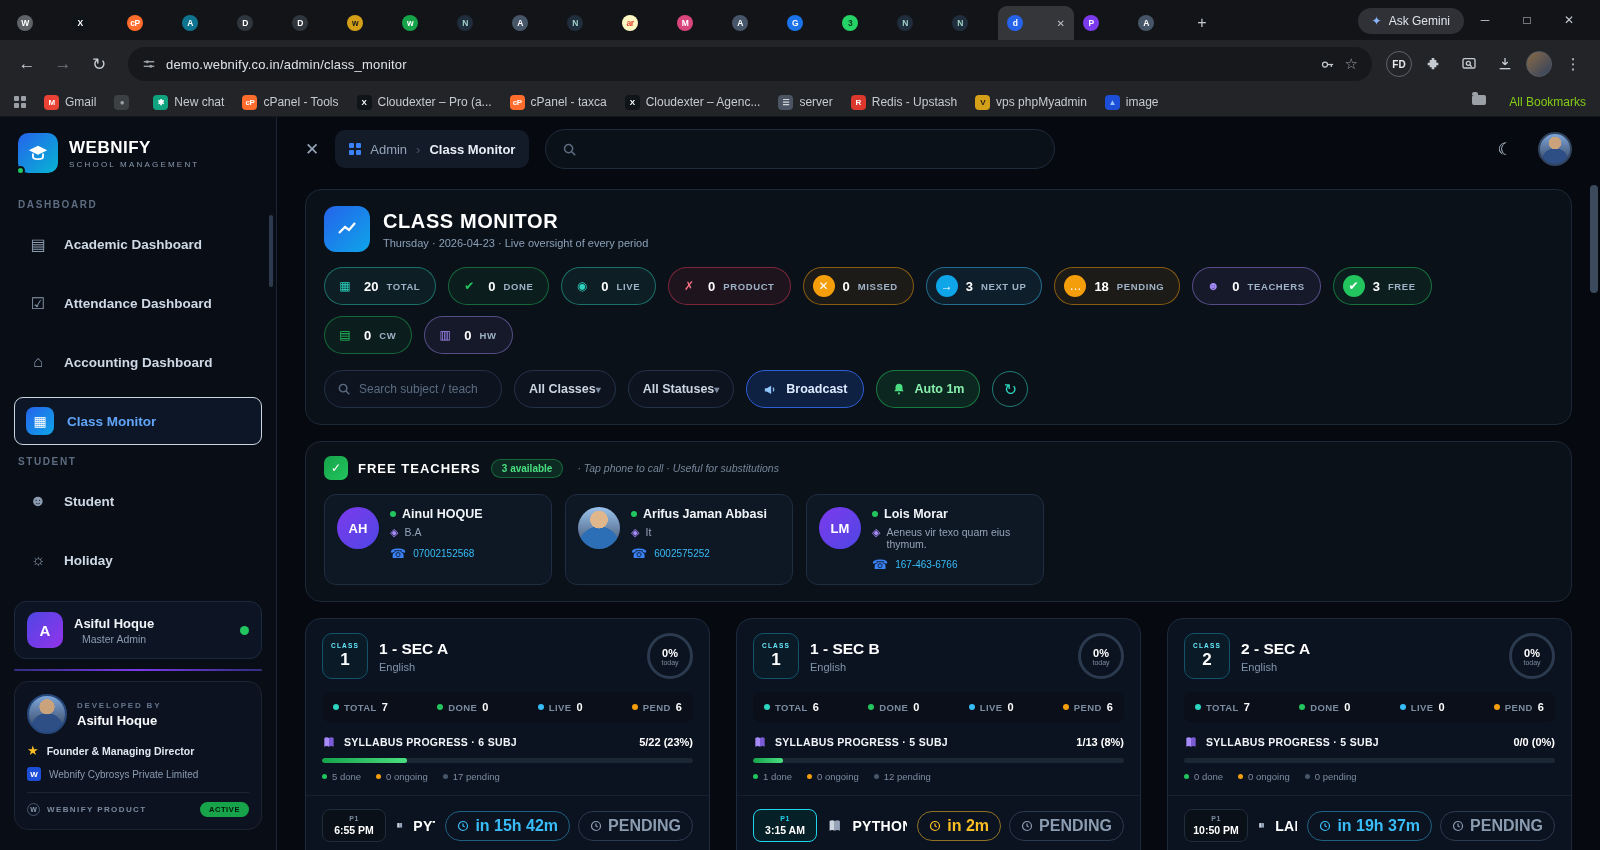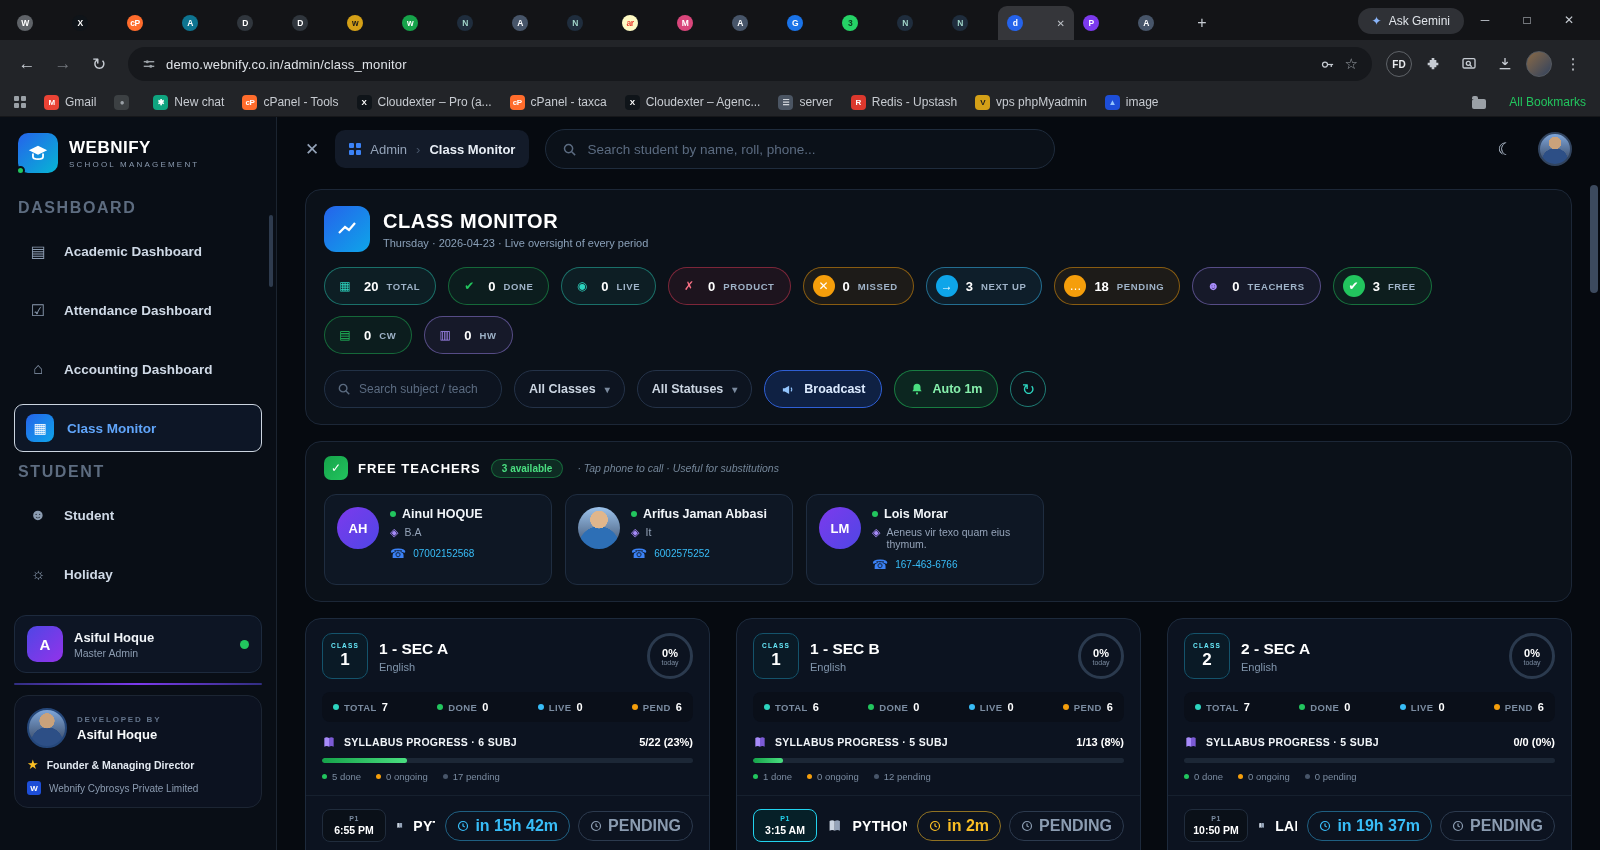--- a/index.html
+++ b/index.html
@@ -39,57 +39,57 @@
   .avatar-sm { width:26px; height:26px; border-radius:50%;
     background:linear-gradient(135deg,#8a6a46,#31425e); border:1px solid #555a61; }
 
   .bookmarksbar { height:29px; background:#222428; border-bottom:1px solid #16171a; display:flex;
     align-items:center; padding:0 14px; gap:18px; font-size:12px; color:#c7cbd1; }
   .bm { display:flex; align-items:center; gap:6px; white-space:nowrap; }
   .bm .favicon { width:15px; height:15px; font-size:8px; border-radius:4px; }
   .appsgrid { display:grid; grid-template-columns:5px 5px; grid-gap:2px; }
   .appsgrid i { width:5px; height:5px; background:#9aa0a6; border-radius:1px; }
   .bm-spacer { flex:1; }
-  .allbm { display:flex; align-items:flex-end; gap:23px; color:#22c55e; }
+  .allbm { display:flex; align-items:flex-start; gap:23px; color:#84cc16; }
   .folder { width:14px; height:10px; background:#9aa0a6; border-radius:2px; position:relative; }
   .folder::before { content:""; position:absolute; top:-3px; left:0; width:6px; height:3px; background:#9aa0a6;
     border-radius:2px 2px 0 0; }
 
   
   .app { position:absolute; top:117px; left:0; right:0; bottom:0; display:flex; background:#060a10; }
 
   
   .sidebar { width:277px; flex:none; background:#090e16; border-right:1px solid #1b2430; display:flex;
     flex-direction:column; }
   .logo-row { display:flex; align-items:center; gap:11px; padding:16px 18px 12px; }
   .logo-tile { width:40px; height:40px; border-radius:10px; background:linear-gradient(135deg,#2563eb,#06b6d4);
     display:flex; align-items:center; justify-content:center; position:relative; flex:none; }
   .logo-tile .gdot { position:absolute; left:-2px; bottom:-2px; width:9px; height:9px; background:#22c55e;
     border-radius:50%; border:2px solid #090e16; }
   .logo-title { font-size:17px; font-weight:800; color:#fff; letter-spacing:.5px; }
   .logo-sub { font-size:8px; letter-spacing:2.2px; color:#8b9bb0; margin-top:2px; }
   .nav { padding:4px 14px 0; position:relative; flex:none; }
   .nav-scroll { position:absolute; right:3px; top:30px; width:4px; height:72px; background:#2e3b4e; border-radius:2px; }
-  .sec-label { font-size:16px; letter-spacing:1.6px; color:#5d6c80; font-weight:bold; margin:10px 4px 10px; }
+  .sec-label { font-size:10px; letter-spacing:1.6px; color:#5d6c80; font-weight:bold; margin:10px 4px 10px; }
   .nav-item { height:48px; display:flex; align-items:center; gap:13px; padding:0 11px; border-radius:9px;
     margin-bottom:11px; }
   .nav-icon { width:26px; height:26px; display:flex; align-items:center; justify-content:center;
     color:#8b9bb0; font-size:16px; flex:none; }
   .nav-label { font-size:13.5px; font-weight:600; color:#cfd9e6; }
   .nav-item.active { border:1px solid #ccd5e0; background:#0d1626; }
   .nav-item.active .nav-icon { background:linear-gradient(135deg,#2563eb,#0ea5e9); border-radius:8px;
     color:#fff; font-size:14px; width:28px; height:28px; }
   .nav-item.active .nav-label { color:#60a5fa; font-weight:700; }
 
   .user-card { margin:6px 14px 10px; background:#0d1524; border:1px solid #1d2a3d; border-radius:12px;
     padding:10px 12px; display:flex; align-items:center; gap:11px; }
   .user-av { width:36px; height:36px; border-radius:10px; background:linear-gradient(135deg,#4f46e5,#9333ea);
     color:#fff; font-weight:800; font-size:15px; display:flex; align-items:center; justify-content:center; }
   .user-name { font-size:13px; font-weight:700; color:#f1f5f9; }
-  .user-role { font-size:10.5px; color:#8b9bb0; margin-top:2px; }
+  .user-role { font-size:10.5px; color:#8b9bb0; margin-top:2px;margin-left:8px; }
   .user-dot { margin-left:auto; width:9px; height:9px; border-radius:50%; background:#22c55e; }
   .side-divider { height:2px; margin:0 14px 10px; border-radius:2px;
     background:linear-gradient(90deg,#312e81,#7c3aed,#312e81); }
 
   .dev-card { margin:0 14px; background:#0c1220; border:1px solid #1c2533; border-radius:14px; padding:12px; }
   .dev-top { display:flex; gap:10px; align-items:center; }
   .dev-av { width:40px; height:40px; border-radius:50%; flex:none; border:2px solid #25477a;
     background:radial-gradient(circle at 50% 30%,#caa27b 0 24%,transparent 25%),
                radial-gradient(circle at 50% 92%,#2d4f86 0 42%,transparent 43%),
                linear-gradient(#7fa6d9,#32415c); }
@@ -150,21 +150,21 @@
   .chip-val { font-size:13px; font-weight:800; color:#fff; }
   .chip-lab { font-size:9.5px; font-weight:700; letter-spacing:.6px; color:#9fb3c8; }
 
   .filter-row { display:flex; align-items:center; gap:12px; margin-top:16px; }
   .f-search { width:178px; height:38px; border-radius:19px; background:#0d1420; border:1px solid #223146;
     display:flex; align-items:center; gap:8px; padding:0 12px; }
   .f-search input { width:118px; background:transparent; border:none; outline:none; color:#cbd5e1; font-size:12px;
     font-family:"Liberation Sans", sans-serif; }
   .f-search input::placeholder { color:#5b6b80; }
   .f-select { height:38px; border-radius:19px; background:#0d1420; border:1px solid #243248; display:flex;
-    align-items:center; gap:9px; padding:0 14px; font-size:12.5px; font-weight:600; color:#cbd5e1; }
+    align-items:center; padding:0 14px; font-size:12.5px; font-weight:600; color:#cbd5e1; }
   .f-select .chev { color:#7b8a9e; font-size:10px; }
   .btn-broadcast { height:38px; border-radius:19px; background:rgba(37,99,235,.20); border:1px solid #2f5fd4;
     display:flex; align-items:center; gap:8px; padding:0 16px; color:#dbeafe; font-size:12.5px; font-weight:700; }
   .btn-auto { height:38px; border-radius:19px; background:rgba(22,163,74,.15); border:1px solid rgba(34,197,94,.55);
     display:flex; align-items:center; gap:8px; padding:0 15px; color:#86efac; font-size:12.5px; font-weight:700; }
   .btn-refresh { width:36px; height:36px; border-radius:50%; border:1px solid rgba(45,212,191,.55);
     color:#2dd4bf; font-size:16px; display:flex; align-items:center; justify-content:center; }
 
   
   .ft { padding:14px 18px 16px; }
@@ -563,20 +563,25 @@
         </span>
       </div>
       <div class="dev-row">
         <span class="dev-star">★</span>
         <span class="dev-title">Founder &amp; Managing Director</span>
       </div>
       <div class="dev-row">
         <span class="dev-mark">W</span>
         <span class="dev-company">Webnify Cybrosys Private Limited</span>
       </div>
+      <div class="dev-foot">
+        <span class="dev-pmark">W</span>
+        <span class="dev-product">WEBNIFY PRODUCT</span>
+        <span class="active-badge">ACTIVE</span>
+      </div>
     </div>
   </aside>
 
   <div class="main">
     <div class="app-header">
       <span class="hdr-close">✕</span>
       <div class="crumb">
         <span class="crumb-grid">
             <i></i>
             <i></i>
@@ -585,21 +590,20 @@
           </span>
         <span class="crumb-root">Admin</span>
         <span class="crumb-sep">›</span>
         <span class="crumb-cur">Class Monitor</span>
       </div>
       <div class="hdr-search">
         <svg width="15" height="15" viewBox="0 0 24 24" fill="none" stroke="#5b6b80" stroke-width="2.4">
           <circle cx="10.5" cy="10.5" r="6.5"></circle>
             <line x1="15.5" y1="15.5" x2="21" y2="21"></line>
         </svg>
-        <input placeholder="Search student by name, roll, phone..." style="">
       </div>
       <span class="hdr-spacer"></span>
       <span class="moon-btn">☾</span>
       <span class="hdr-avatar"></span>
     </div>
 
     <div class="content">
 
       <div class="panel mon">
         <div class="mon-head">

